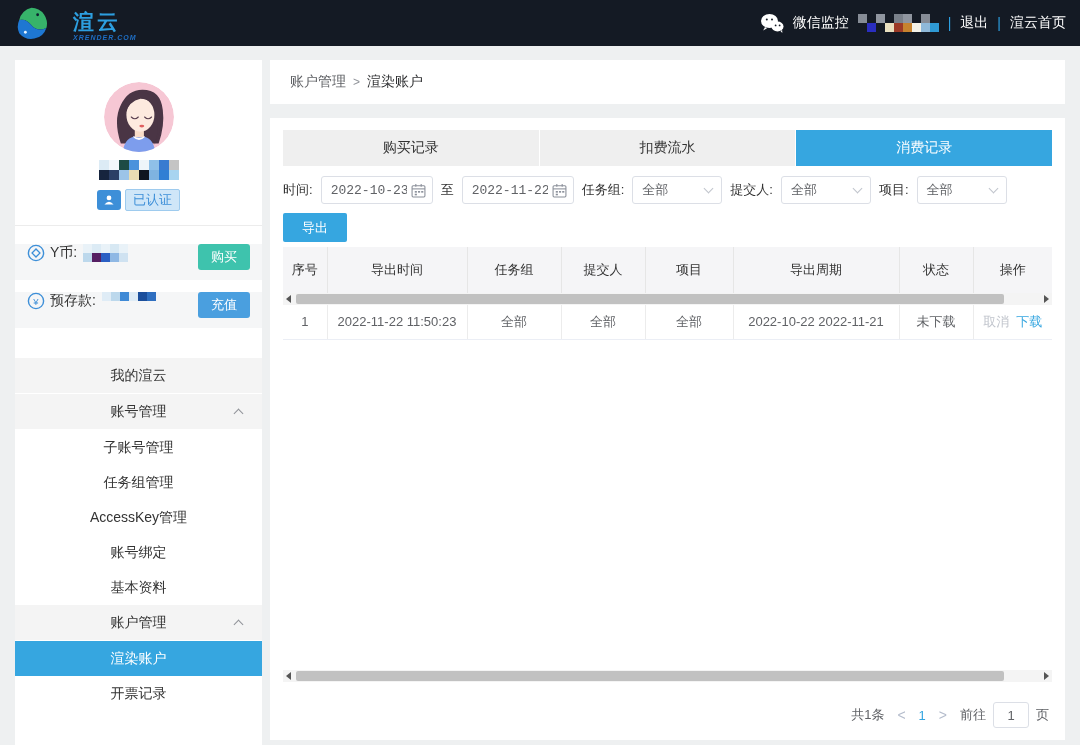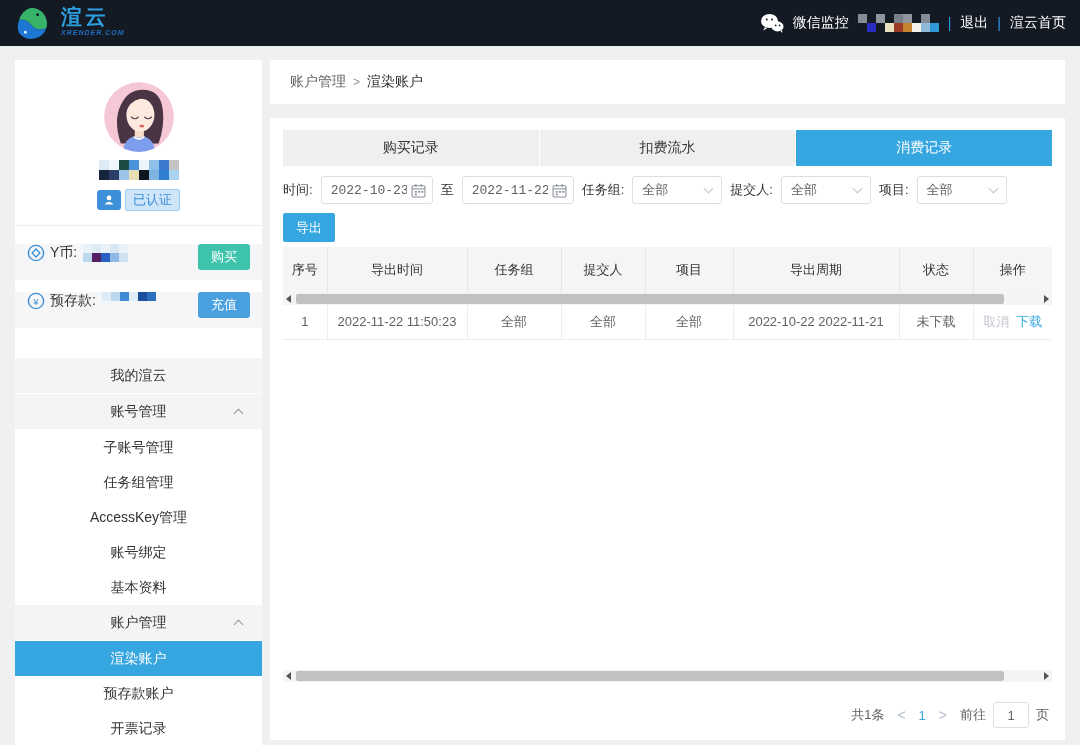--- a/index.html
+++ b/index.html
@@ -2,21 +2,21 @@
 <html><head>
 <meta charset="utf-8">
 <style>
   * { margin:0; padding:0; box-sizing:border-box; }
   html,body { width:1080px; height:745px; overflow:hidden; }
   body { font-family:"Liberation Sans","DejaVu Sans",sans-serif; background:#eef0f1; color:#333; }
   .app { position:relative; width:1080px; height:745px; }
 
   
   .navbar { position:absolute; left:0; top:0; width:1080px; height:46px; background:#141a24; display:flex; align-items:center; justify-content:space-between; padding:0 14px; }
-  .logo-group { display:flex; align-items:flex-start; gap:12px; cursor:pointer; }
+  .logo-group { display:flex; align-items:flex-end; gap:24px; cursor:pointer; }
   .logo-mark { width:35px; height:35px; }
   .logo-text { display:flex; flex-direction:column; line-height:1; }
   .logo-title { font-size:21px; font-weight:bold; color:#2d9fe0; letter-spacing:3px; }
   .logo-sub { font-size:7px; font-style:italic; font-weight:bold; color:#1f6fc5; letter-spacing:1px; margin-top:2px; }
   .nav-right { display:flex; align-items:center; gap:9px; color:#fff; font-size:14px; }
   .nav-sep { color:#2d9fe0; font-size:14px; }
   .nav-link { color:#fff; cursor:pointer; }
   .wechat-icon { width:24px; height:20px; }
   .mosaic { display:flex; flex-wrap:wrap; }
 
@@ -63,21 +63,21 @@
   .select { width:90px; height:28px; border:1px solid #dcdfe6; border-radius:3px; display:flex; align-items:center; justify-content:space-between; padding:0 9px; cursor:pointer; color:#606266; }
   .chev-down { width:7px; height:7px; border-right:1px solid #c0c4cc; border-bottom:1px solid #c0c4cc; transform:rotate(45deg); margin-top:-3px; }
 
   .export-row { margin-top:9px; display:flex; align-items:center; justify-content:space-between; }
   .red-box { border:3px solid #e60000; display:flex; align-items:center; gap:16px; padding:4px 22px 4px 6px; font-size:14px; }
   .radio-opt { display:flex; align-items:center; gap:7px; cursor:pointer; }
   .radio-on { width:16px; height:16px; border-radius:50%; background:radial-gradient(circle,#2a9fd8 0 28%,#fff 30% 52%,#2a9fd8 55% 100%); }
   .radio-off { width:15px; height:15px; border-radius:50%; border:1px solid #c8cdd4; background:#fff; }
   .opt-selected { color:#36a6e0; }
   .opt-normal { color:#333; }
-  .export-btn { width:52px; height:29px; background:#36a6e0; border:none; color:#fff; font-size:13px; border-radius:2px; cursor:pointer; margin-right:48px; font-family:Liberation Sans, sans-serif; }
+  .export-btn { width:64px; height:29px; background:#36a6e0; border:none; color:#fff; font-size:13px; border-radius:2px; cursor:pointer; margin-right:48px; font-family:Liberation Sans, sans-serif; }
 
   .table-area { margin-top:5px; display:flex; flex-direction:column; }
   table { width:100%; border-collapse:collapse; table-layout:fixed; }
   th { height:46px; background:#f5f5f7; font-weight:normal; font-size:13px; color:#333; border-right:1px solid #e6e6e6; }
   th:last-child { border-right:none; }
   td { height:34px; font-size:13px; color:#606266; text-align:center; border-right:1px solid #ececec; border-bottom:1px solid #ebeef5; }
   td:last-child { border-right:none; }
   .link-cancel { color:#c0c4cc; cursor:pointer; margin-right:7px; }
   .link-download { color:#36a6e0; cursor:pointer; }
   .hscroll { height:12px; background:#f4f4f4; display:flex; align-items:center; padding:0 3px; }
@@ -256,23 +256,20 @@
         </div>
       <div class="menu-row m-item">
           <span>基本资料</span>
         </div>
       <div class="menu-row m-sec">
           <span>账户管理</span>
           <i class="chev-up"></i>
         </div>
       <div class="menu-row m-item active">
           <span>渲染账户</span>
-        </div>
-      <div class="menu-row m-item">
-          <span>预存款账户</span>
         </div>
       <div class="menu-row m-item">
           <span>开票记录</span>
         </div>
 
     </div>
   </div>
 
   <div class="main">
     <div class="breadcrumb-bar">

